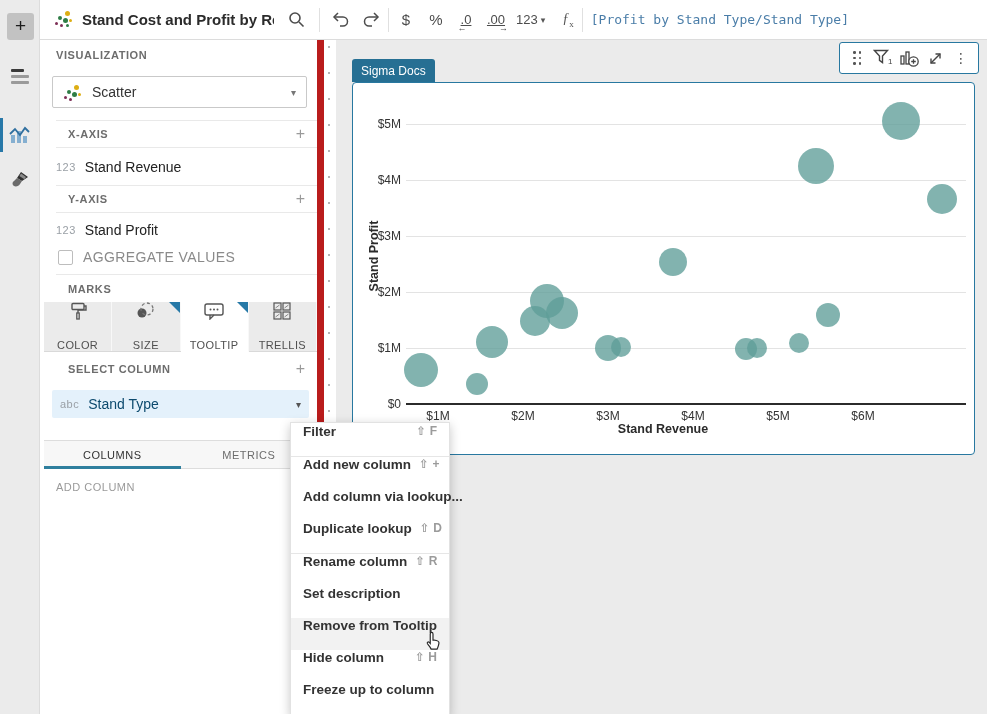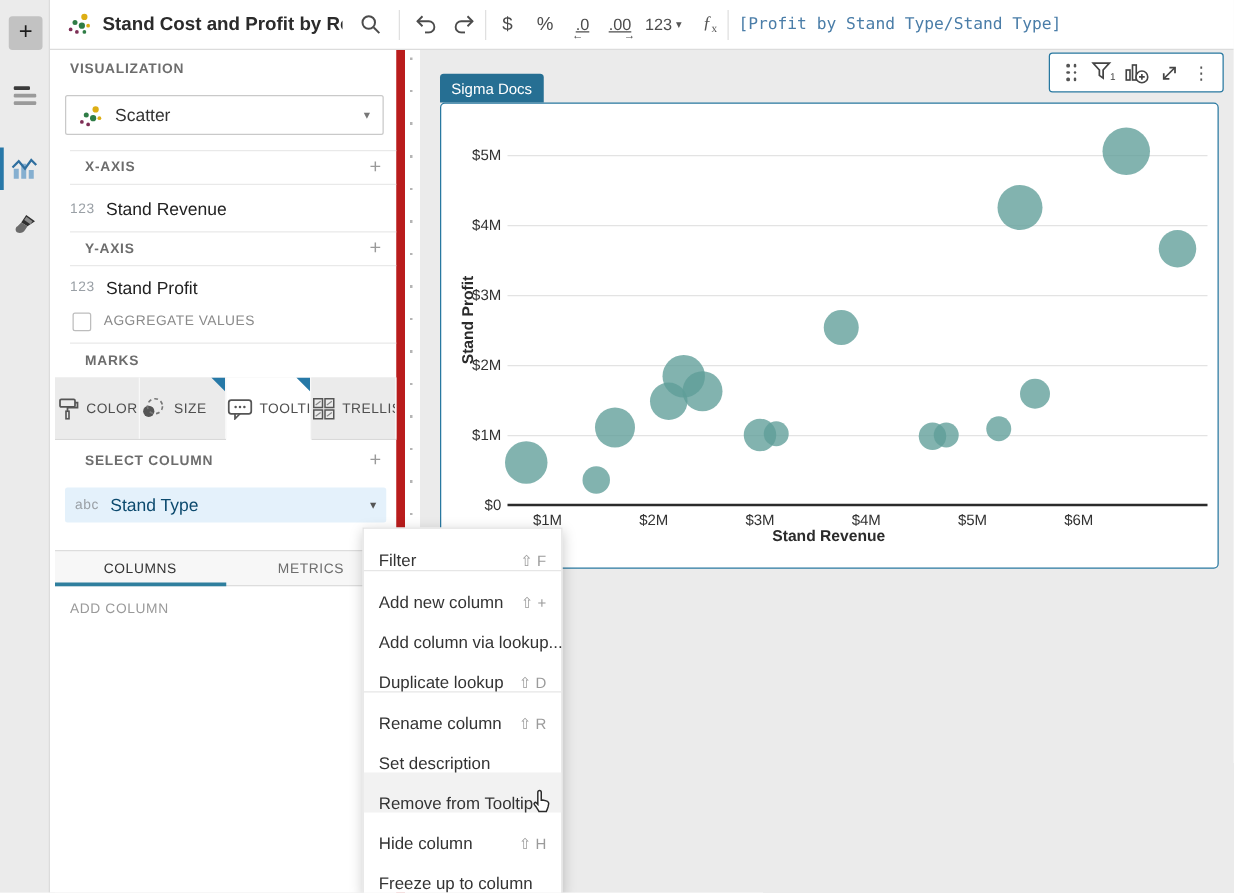--- a/index.html
+++ b/index.html
@@ -38,25 +38,25 @@
   .sec-head .plus { color:#9a9a9a; font-size:16px; cursor:pointer; line-height:1; }
   .viz-head { height:30px; display:flex; align-items:center; padding:0 12px; }
   .viz-select { margin:6px 10px 12px 8px; height:32px; border:1px solid #c9c9c9; border-radius:2px; display:flex; align-items:center; gap:10px; padding:0 10px; cursor:pointer; background:#fff; }
   .viz-select .lbl { font-size:14px; color:#333; flex:1; }
   .viz-select .chev { font-size:10px; color:#777; }
   .field-row { height:37px; display:flex; align-items:center; gap:9px; padding:0 12px; }
   .ftype { font-size:11px; color:#9aa0a6; letter-spacing:.5px; flex:none; }
   .fname { font-size:14px; color:#222; }
   .agg-row { height:28px; display:flex; align-items:center; gap:10px; padding:0 12px 6px 14px; }
   .checkbox { width:15px; height:15px; border:1px solid #bdbdbd; border-radius:2px; background:#fff; flex:none; cursor:pointer; }
-  .agg-lbl { font-size:11px; letter-spacing:.4px; color:#8a8a8a; }
+  .agg-lbl { font-size:14px; letter-spacing:.4px; color:#8a8a8a; }
 
   
   .marks-tabs { display:flex; height:50px; background:#ebebeb; border-bottom:1px solid #d9d9d9; }
-  .mtab { position:relative; width:70px; display:flex; align-items:center; justify-content:flex-start; gap:5px; background:#ebebeb; border-right:1px solid #f8f8f8; cursor:pointer; overflow:hidden; }
+  .mtab { position:relative; width:70px; display:flex; flex-direction:column; align-items:center; justify-content:space-between; gap:5px; background:#ebebeb; border-right:1px solid #f8f8f8; cursor:pointer; overflow:hidden; }
   .mtab .mlabel { font-size:11px; letter-spacing:.4px; color:#4f4f4f; }
   .mtab.active { background:#fff; margin-bottom:-1px; border-bottom:1px solid #fff; }
   .mtab.corner::after { content:""; position:absolute; top:0; right:0; border-top:11px solid #2779a7; border-left:11px solid transparent; }
   .mtab svg { display:block; }
 
   .tooltip-col { margin:4px 8px 0 8px; height:28px; background:#e4f1fb; border-radius:2px; display:flex; align-items:center; gap:9px; padding:0 8px; cursor:pointer; }
   .tooltip-col .chev { margin-left:auto; font-size:10px; color:#555; }
   .tooltip-col .fname { font-size:14px; color:#0c4a6e; }
 
   
@@ -85,21 +85,21 @@
   .gridline { position:absolute; height:1px; background:#e3e3e3; }
   .axisline { position:absolute; height:2px; background:#2b2b2b; }
   .ytick { position:absolute; width:40px; text-align:right; font-size:12px; color:#333; }
   .xtick { position:absolute; width:56px; text-align:center; font-size:12px; color:#333; }
   .bubble { position:absolute; border-radius:50%; opacity:.78; }
   .ylab { position:absolute; transform:rotate(-90deg); transform-origin:center; font-size:12.5px; font-weight:bold; color:#2b2b2b; white-space:nowrap; }
   .xlab { position:absolute; font-size:12.5px; font-weight:bold; color:#2b2b2b; text-align:center; }
 
   
   .ctx-menu { position:absolute; left:290px; top:422px; width:160px; background:#fff; border:1px solid #e2e2e2; box-shadow:0 3px 10px rgba(0,0,0,.22); z-index:20; padding:1px 0; }
-  .menu-item { height:32px; display:flex; align-items:flex-end; justify-content:space-between; padding:0 12px; cursor:pointer; }
+  .menu-item { height:32px; display:flex; align-items:flex-start; justify-content:space-between; padding:0 12px; cursor:pointer;font-weight:bold; }
   .menu-item.hovered { background:#f2f2f2; }
   .mi-label { font-size:13.5px; color:#333; white-space:nowrap; }
   .mi-short { font-size:12px; color:#9b9b9b; white-space:nowrap; padding-left:8px; }
   .menu-sep { height:1px; background:#e6e6e6; margin:0; }
   .cursor-hand { position:absolute; left:131px; top:207px; z-index:25; }
 
   .scatter-glyph { position:relative; width:19px; height:19px; flex:none; }
   .scatter-glyph i { position:absolute; border-radius:50%; }
   svg { flex:none; }
 </style>

